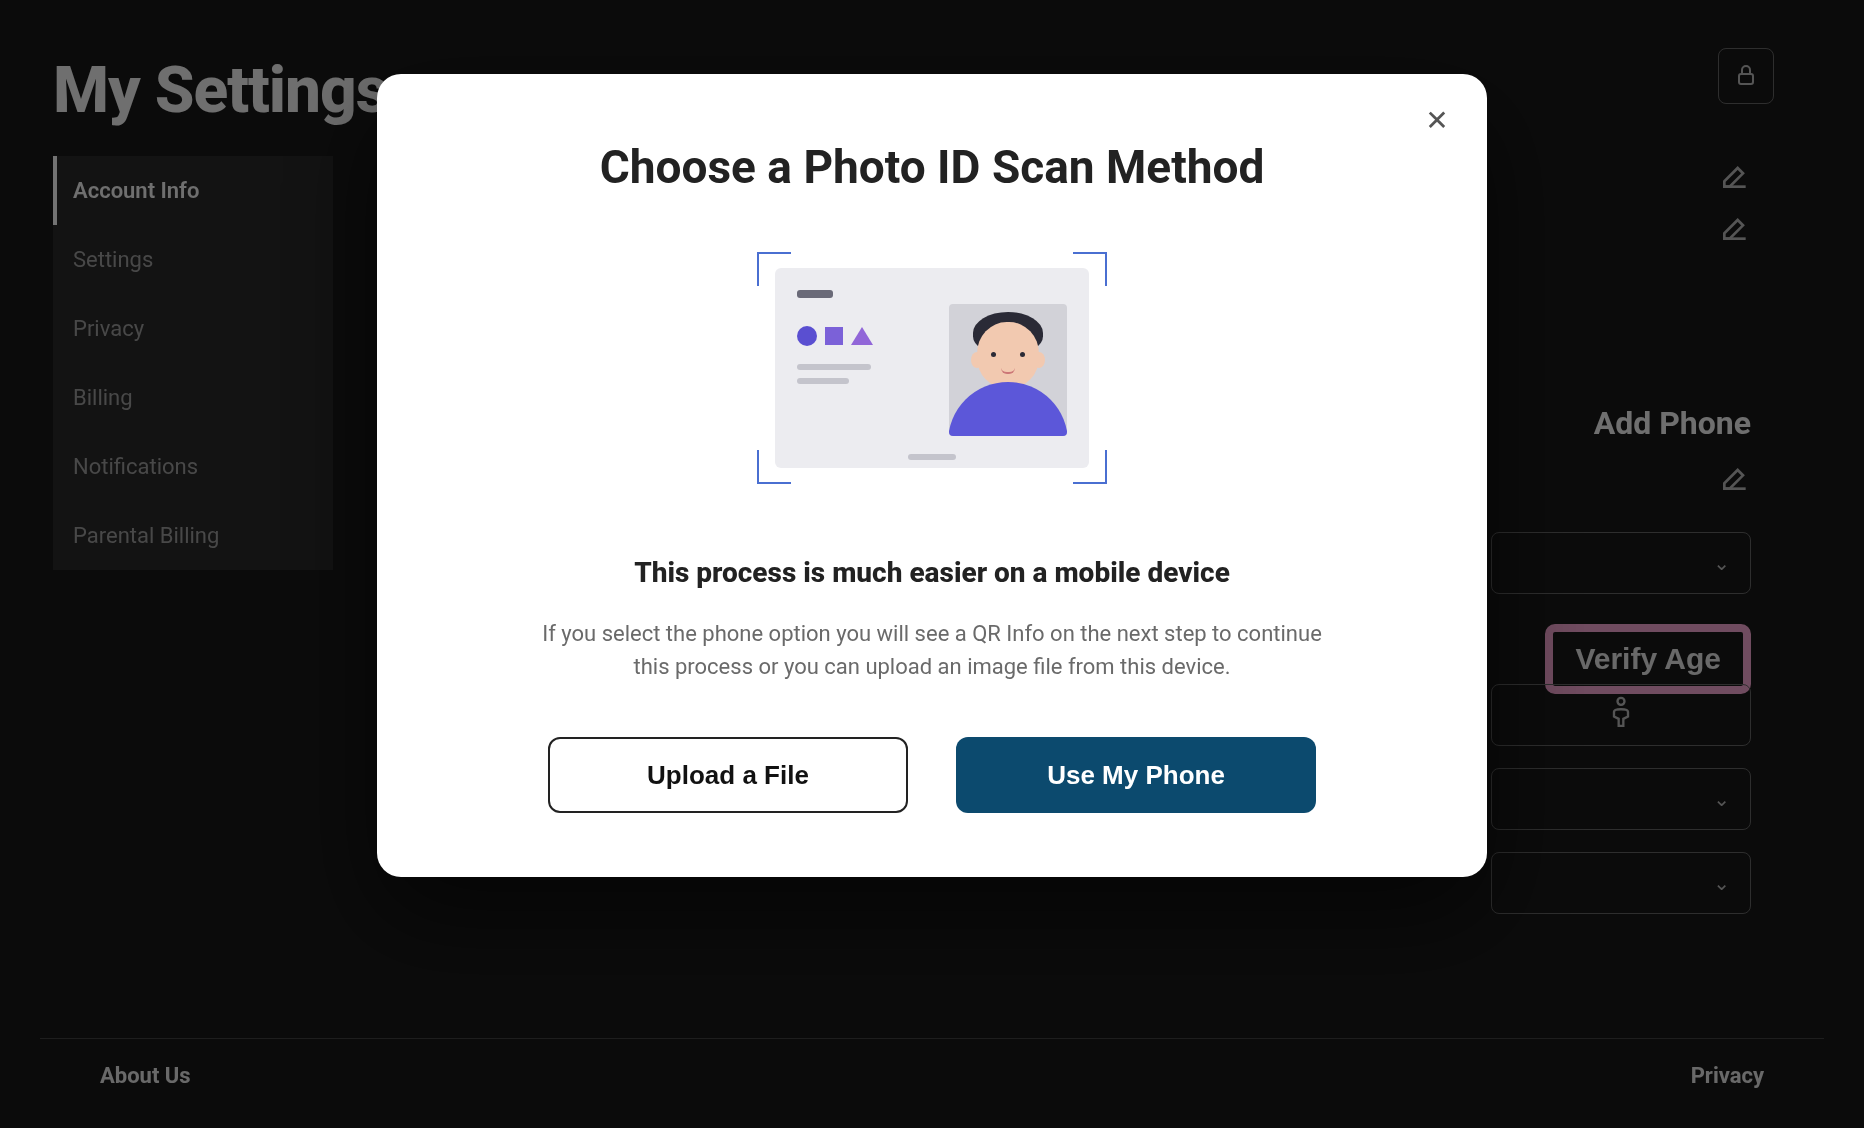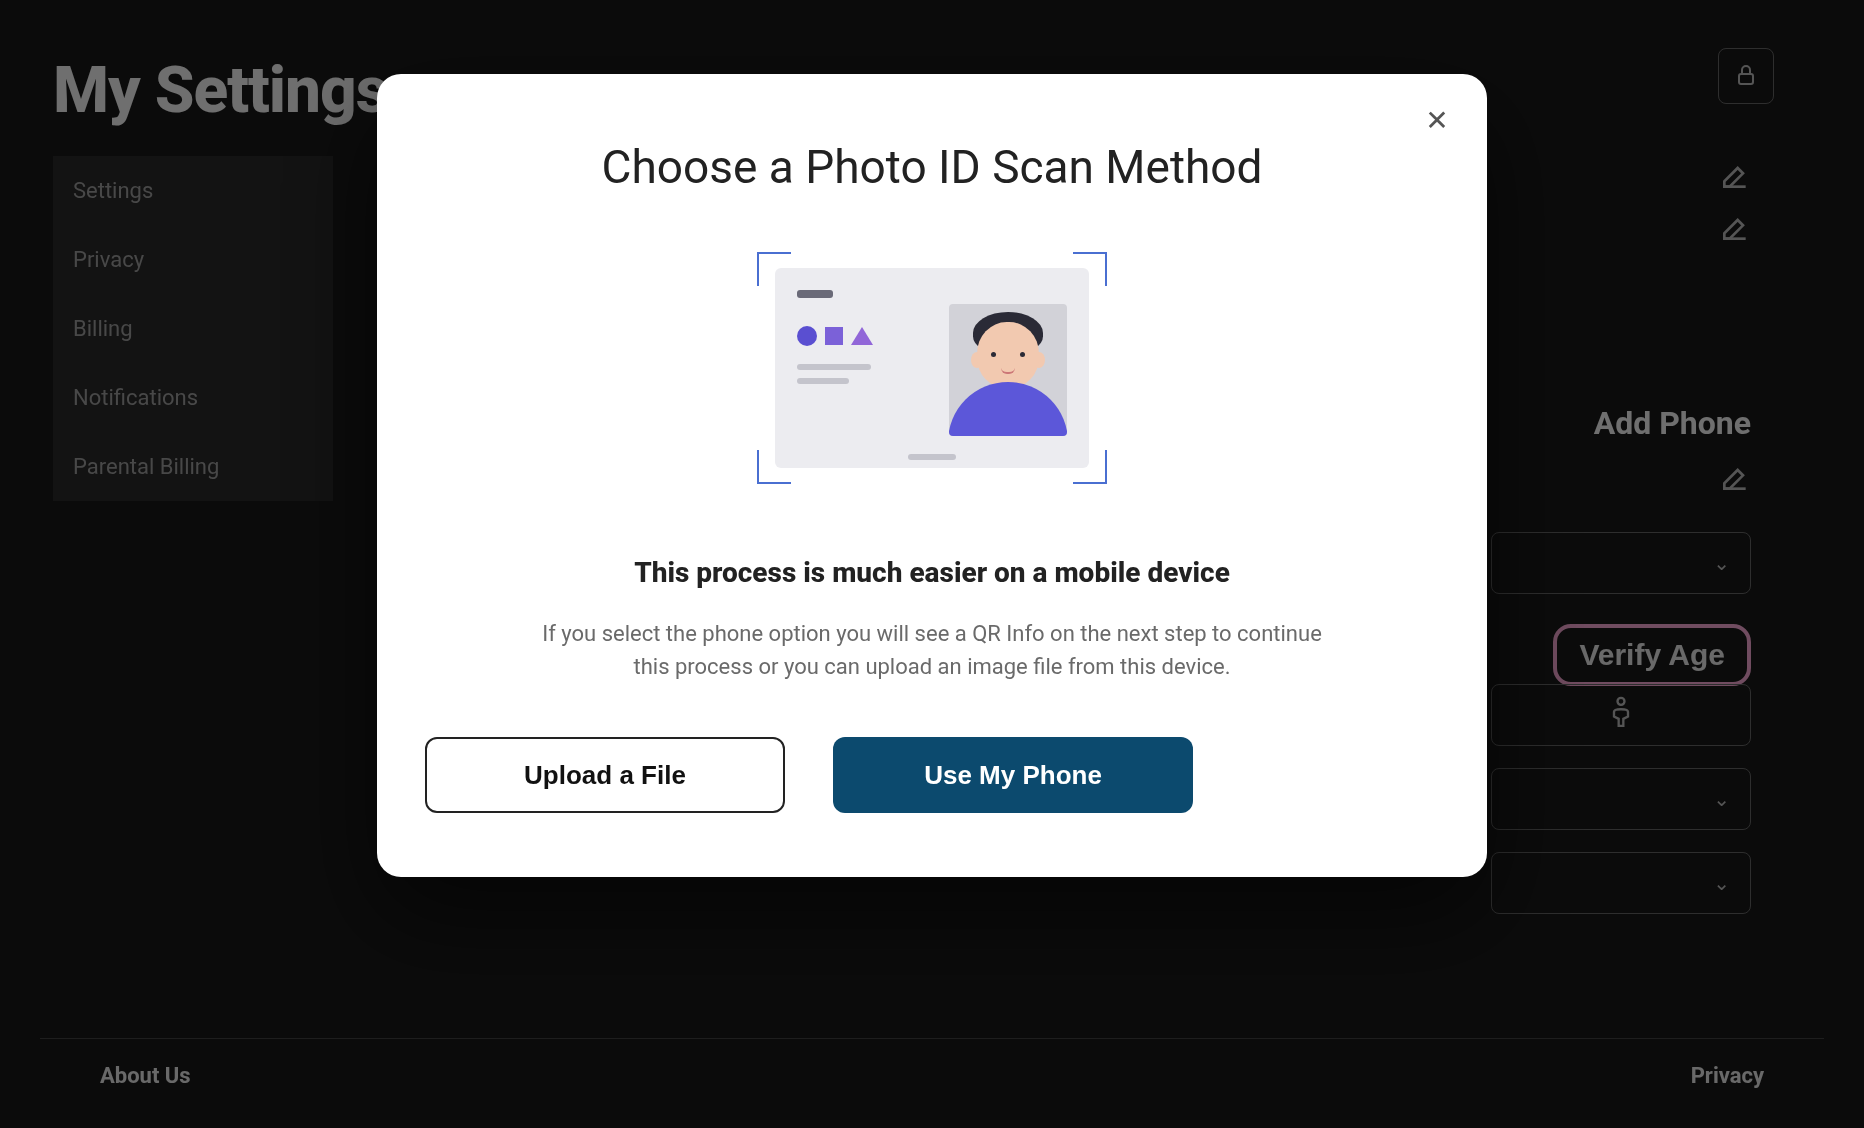--- a/index.html
+++ b/index.html
@@ -93,22 +93,22 @@
   display: flex;
   align-items: center;
   justify-content: flex-end;
   padding: 0 20px;
   color: #bdbdbd;
 }
 .verify-age-btn {
   position: absolute;
   right: 60px;
   top: 468px;
-  border: 4px solid #f9a8d4;
-  border-radius: 18px;
+  border: 8px solid #f9a8d4;
+  border-radius: 10px;
   padding: 10px 22px;
   font-size: 30px;
   font-weight: 600;
   color: #e8e8e8;
   background: transparent;
 }
 .footer {
   position: absolute;
   bottom: 40px;
   left: 40px;
@@ -154,21 +154,21 @@
   border: none;
   font-size: 28px;
   color: #555;
   cursor: pointer;
   display: flex;
   align-items: center;
   justify-content: center;
 }
 .modal-title {
   font-size: 46px;
-  font-weight: 400;
+  font-weight: 700;
   text-align: center;
   margin-top: 18px;
   margin-bottom: 58px;
 }
 .id-illustration {
   display: flex;
   justify-content: center;
   margin-bottom: 72px;
 }
 .sub-heading {
@@ -180,21 +180,21 @@
 .sub-text {
   text-align: center;
   font-size: 22px;
   color: #6a6a6a;
   line-height: 1.5;
   max-width: 780px;
   margin: 0 auto 54px;
 }
 .modal-buttons {
   display: flex;
-  justify-content: flex-start;
+  justify-content: center;
   gap: 48px;
 }
 .btn {
   width: 360px;
   height: 76px;
   border-radius: 12px;
   font-size: 26px;
   font-weight: 700;
   cursor: pointer;
 }
@@ -255,20 +255,21 @@
     <span>
       <svg viewBox="0 0 24 24" fill="none" stroke="currentColor" stroke-width="2">
           <rect x="5" y="11" width="14" height="10" rx="2"></rect>
           <path d="M8 11V7a4 4 0 0 1 8 0v4"></path>
         </svg>
     </span>
   </button>
 
   <div class="content-row">
     <nav class="sidebar">
+      <div class="sidebar-item active"><span>Account Info</span></div>
       <div class="sidebar-item"><span>Settings</span></div>
       <div class="sidebar-item"><span>Privacy</span></div>
       <div class="sidebar-item"><span>Billing</span></div>
       <div class="sidebar-item"><span>Notifications</span></div>
       <div class="sidebar-item"><span>Parental Billing</span></div>
     </nav>
 
     <div class="right-col">
       <div class="edit-icon" style="top:4px;">
         <svg viewBox="0 0 24 24" fill="none" stroke="currentColor" stroke-width="2">

